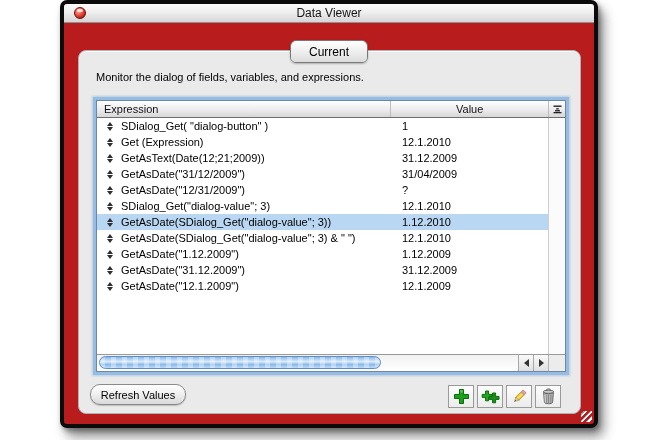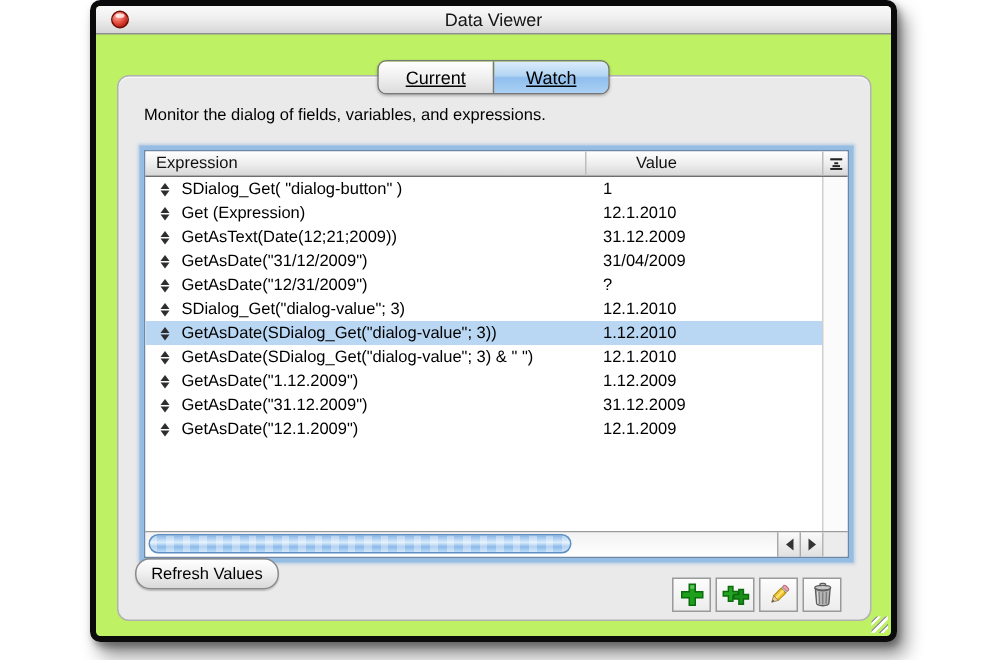--- a/index.html
+++ b/index.html
@@ -10,21 +10,21 @@
     -webkit-font-smoothing:antialiased;
   }
   
   .window{
     position:absolute;left:60px;top:0;width:538px;height:428px;
     box-sizing:border-box;background:#0b0b0b;padding:4px;border-radius:7px;
     box-shadow:6px 9px 12px rgba(0,0,0,.42), 2px 3px 5px rgba(0,0,0,.35);
   }
   .chrome{
     position:relative;width:530px;height:420px;border-radius:3px;overflow:hidden;
-    background:#bef264;
+    background:#b91c1c;
   }
   
   .titlebar{
     position:absolute;left:0;top:0;right:0;height:18px;
     background:linear-gradient(#fbfbfb,#efefef 45%,#d6d6d6);
     border-bottom:1px solid #8f8f8f;
   }
   .close-btn{
     position:absolute;left:10px;top:3px;width:12px;height:12px;border-radius:50%;
     background:radial-gradient(circle at 35% 28%, #ffb0a6, #e84a3c 48%, #9c1408 88%);
@@ -48,38 +48,37 @@
   .tabs{
     position:absolute;left:50%;top:36px;transform:translateX(-50%);
     display:flex;height:21px;z-index:3;
     border:1px solid #787878;border-radius:6px;overflow:hidden;
     box-shadow:0 1px 2px rgba(0,0,0,.25);
   }
   .tab{
     min-width:56px;padding:0 10px;display:flex;align-items:center;justify-content:center;
     font-size:12px;color:#000;background:linear-gradient(#ffffff,#f0f0f0 48%,#dcdcdc);
     cursor:default;
-    text-decoration:underline;
   }
   .tab + .tab{border-left:1px solid #787878;}
   .tab.selected{
     background:linear-gradient(#dcecfb,#b3d5f4 45%,#8fbeee 52%,#abd1f4);
   }
   
   .desc{position:absolute;left:32px;top:67px;font-size:11px;color:#000;z-index:2;}
   
   .table{
     position:absolute;left:32px;top:96px;width:470px;height:272px;z-index:2;
     background:#ffffff;border:1px solid #6f87a3;box-sizing:border-box;
     box-shadow:0 0 0 3px rgba(148,188,228,.95), 0 0 2px 4px rgba(120,165,215,.45);
   }
   .thead{
     position:absolute;left:0;top:0;right:0;height:17px;display:flex;
     background:linear-gradient(#ffffff,#ececec 55%,#d7d7d7);
-    border-bottom:1px solid #6e6e6e;box-sizing:border-box;font-size:11px;color:#111;
+    border-bottom:1px solid #6e6e6e;box-sizing:border-box;font-size:11px;color:#111;gap:32px;
   }
   .th{display:flex;align-items:center;box-sizing:border-box;}
   .th-expr{width:294px;padding-left:7px;border-right:1px solid #bdbdbd;}
   .th-val{flex:1;padding-left:7px;margin-left:26px;}
   .th-corner{width:17px;border-left:1px solid #bdbdbd;justify-content:center;}
   .tbody{
     position:absolute;left:0;top:17px;right:17px;bottom:17px;overflow:hidden;background:#fff;
   }
   .row{height:16px;display:flex;align-items:center;font-size:11px;color:#000;}
   .row.selected{background:#b9d7f2;}
@@ -110,21 +109,21 @@
   .harrow{
     width:15px;display:flex;align-items:center;justify-content:center;
     background:linear-gradient(#fafafa,#e0e0e0);border-left:1px solid #a8a8a8;box-sizing:border-box;
   }
   .harrow i{display:block;width:0;height:0;border-top:4px solid transparent;border-bottom:4px solid transparent;}
   .harrow.left i{border-right:5px solid #333;}
   .harrow.right i{border-left:5px solid #333;}
   .hcorner{width:17px;background:#ececec;border-left:1px solid #b5b5b5;box-sizing:border-box;}
   
   .refresh-btn{
-    position:absolute;left:26px;top:368px;width:94px;height:19px;z-index:2;
+    position:absolute;left:26px;top:380px;width:94px;height:19px;z-index:2;
     border:1px solid #8a8a8a;border-radius:10px;
     background:linear-gradient(#ffffff,#f1f1f1 45%,#d9d9d9);
     box-shadow:0 1px 1px rgba(0,0,0,.2);
     display:flex;align-items:center;justify-content:center;
     font-size:11px;color:#000;cursor:default;
   }
   .icon-buttons{position:absolute;left:384px;top:381px;display:flex;gap:3px;z-index:2;}
   .icon-btn{
     width:26px;height:23px;box-sizing:border-box;border:1px solid #9a9a9a;
     background:linear-gradient(#fdfdfd,#ececec);
@@ -145,21 +144,20 @@
 
     <div class="titlebar">
       <div class="close-btn"></div>
       <div class="title">Data Viewer</div>
     </div>
 
     <div class="groupbox"></div>
 
     <div class="tabs">
       <div class="tab">Current</div>
-      <div class="tab selected">Watch</div>
     </div>
 
     <div class="desc">Monitor the dialog of fields, variables, and expressions.</div>
 
     <div class="table">
       <div class="thead">
         <div class="th th-expr">Expression</div>
         <div class="th th-val">Value</div>
         <div class="th th-corner">
           <svg class="sort-icon" width="11" height="9" viewBox="0 0 11 9">

